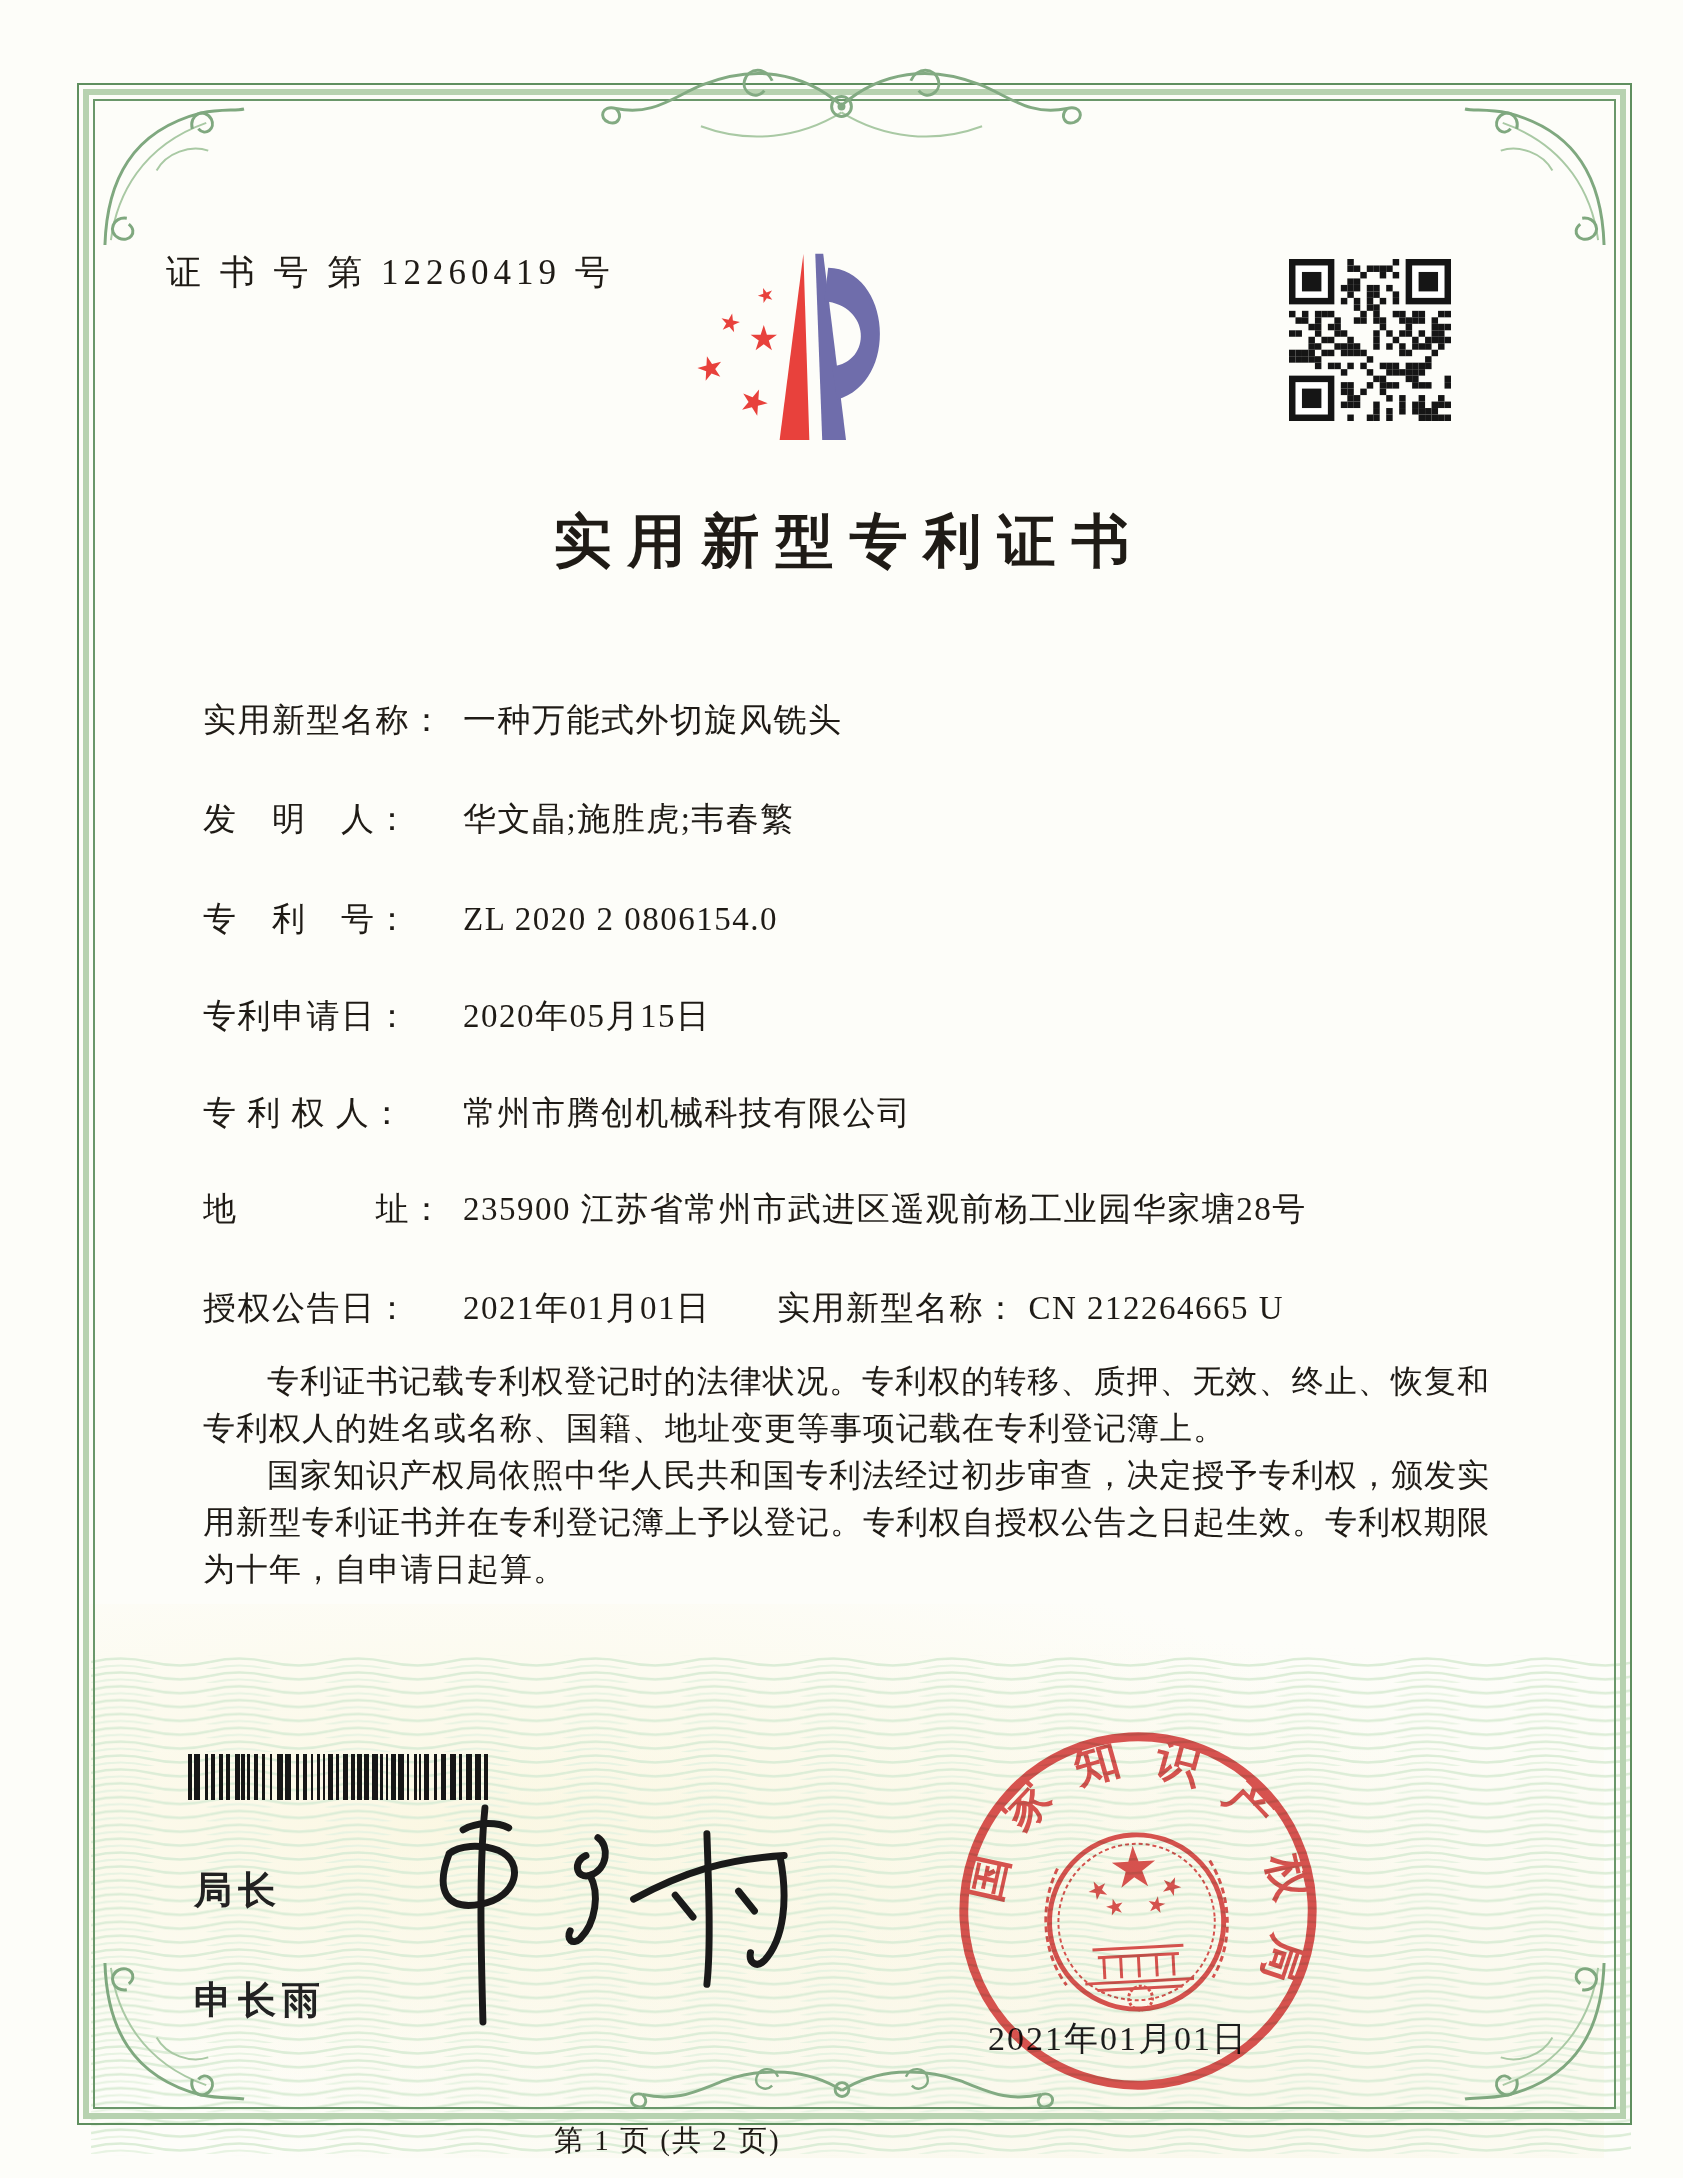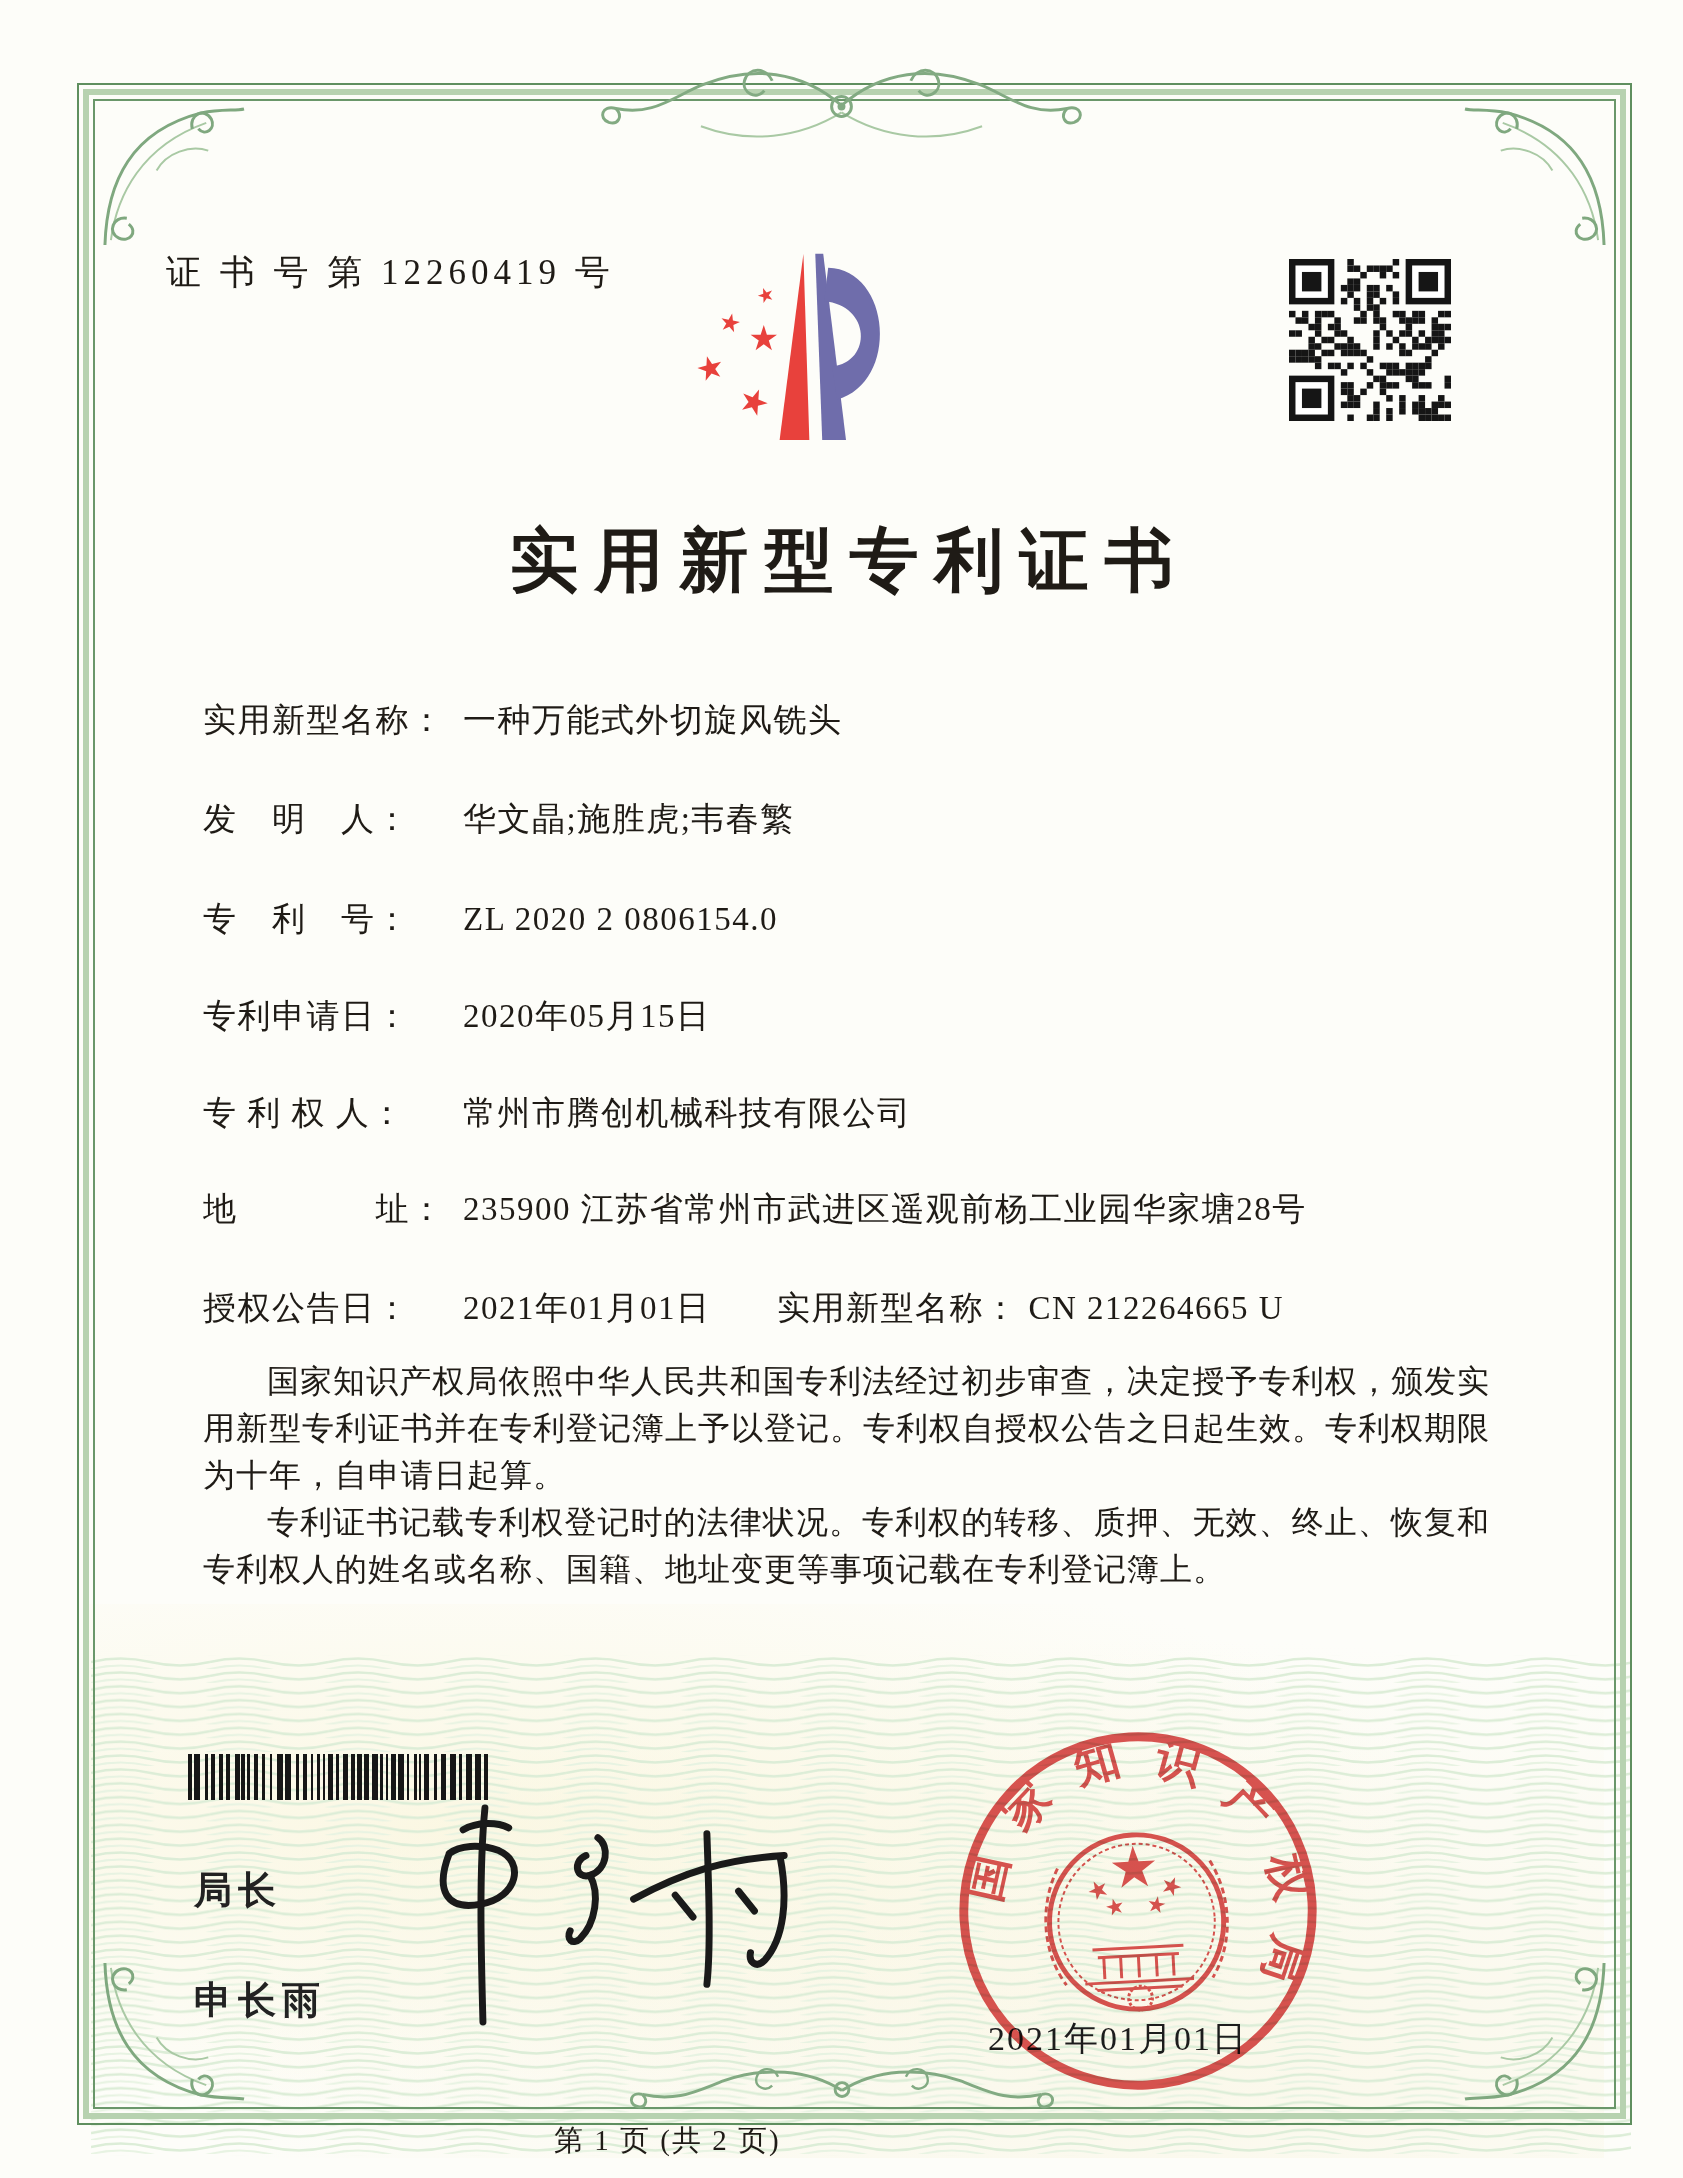--- a/index.html
+++ b/index.html
@@ -23,22 +23,22 @@
   .c-tl{left:97px;top:101px;}
   .c-tr{right:71px;top:101px;transform:scaleX(-1);}
   .c-bl{left:97px;bottom:71px;transform:scaleY(-1);}
   .c-br{right:71px;bottom:71px;transform:scale(-1,-1);}
   .orn-top{position:absolute;left:594px;top:51px;pointer-events:none;}
   .orn-bottom{position:absolute;left:619px;top:2061px;pointer-events:none;}
 
   .cert-no{position:absolute;left:166px;top:249px;font-size:35px;letter-spacing:5px;}
   .logo{position:absolute;left:634px;top:216px;}
   .qr{position:absolute;left:1289px;top:259px;width:162px;height:162px;}
-  .title{position:absolute;left:0;right:0;top:515px;text-align:center;
-    font-size:69px;font-weight:bold;letter-spacing:16px;text-indent:16px;}
+  .title{position:absolute;left:0;right:0;top:503px;text-align:center;
+    font-size:58px;font-weight:bold;letter-spacing:16px;text-indent:16px;}
 
   .frow{position:absolute;left:203px;width:1317px;font-size:33px;letter-spacing:1.5px;white-space:nowrap;}
   .flabel{display:inline-block;min-width:260px;}
   .fvalue{display:inline-block;}
   .pair2{position:absolute;left:574px;top:0;}
   .pair2 .flabel{min-width:0;margin-right:10px;}
 
   .paras{position:absolute;left:203px;top:1358px;width:1287px;
     font-size:32px;line-height:47px;text-align:justify;letter-spacing:1px;}
   .paras p{margin:0;text-indent:2em;}
@@ -366,22 +366,22 @@
     <span class="flabel">地　　　　址：</span><span class="fvalue">235900 江苏省常州市武进区遥观前杨工业园华家塘28号</span>
   </div>
   <div class="frow" style="top:1286px">
     <span class="flabel">授权公告日：</span><span class="fvalue">2021年01月01日</span>
     <span class="pair2">
       <span class="flabel">实用新型名称：</span><span class="fvalue">CN 212264665 U</span>
     </span>
   </div>
 
   <div class="paras">
+    <p>专利证书记载专利权登记时的法律状况。专利权的转移、质押、无效、终止、恢复和专利权人的姓名或名称、国籍、地址变更等事项记载在专利登记簿上。</p>
     <p>国家知识产权局依照中华人民共和国专利法经过初步审查，决定授予专利权，颁发实用新型专利证书并在专利登记簿上予以登记。专利权自授权公告之日起生效。专利权期限为十年，自申请日起算。</p>
-    <p>专利证书记载专利权登记时的法律状况。专利权的转移、质押、无效、终止、恢复和专利权人的姓名或名称、国籍、地址变更等事项记载在专利登记簿上。</p>
   </div>
 
   <div class="barcode" id="barcode">
       <i style="left:0px;width:4px"></i>
       <i style="left:6px;width:6px"></i>
       <i style="left:17px;width:3px"></i>
       <i style="left:23px;width:4px"></i>
       <i style="left:31px;width:4px"></i>
       <i style="left:38px;width:4px"></i>
       <i style="left:47px;width:5px"></i>

